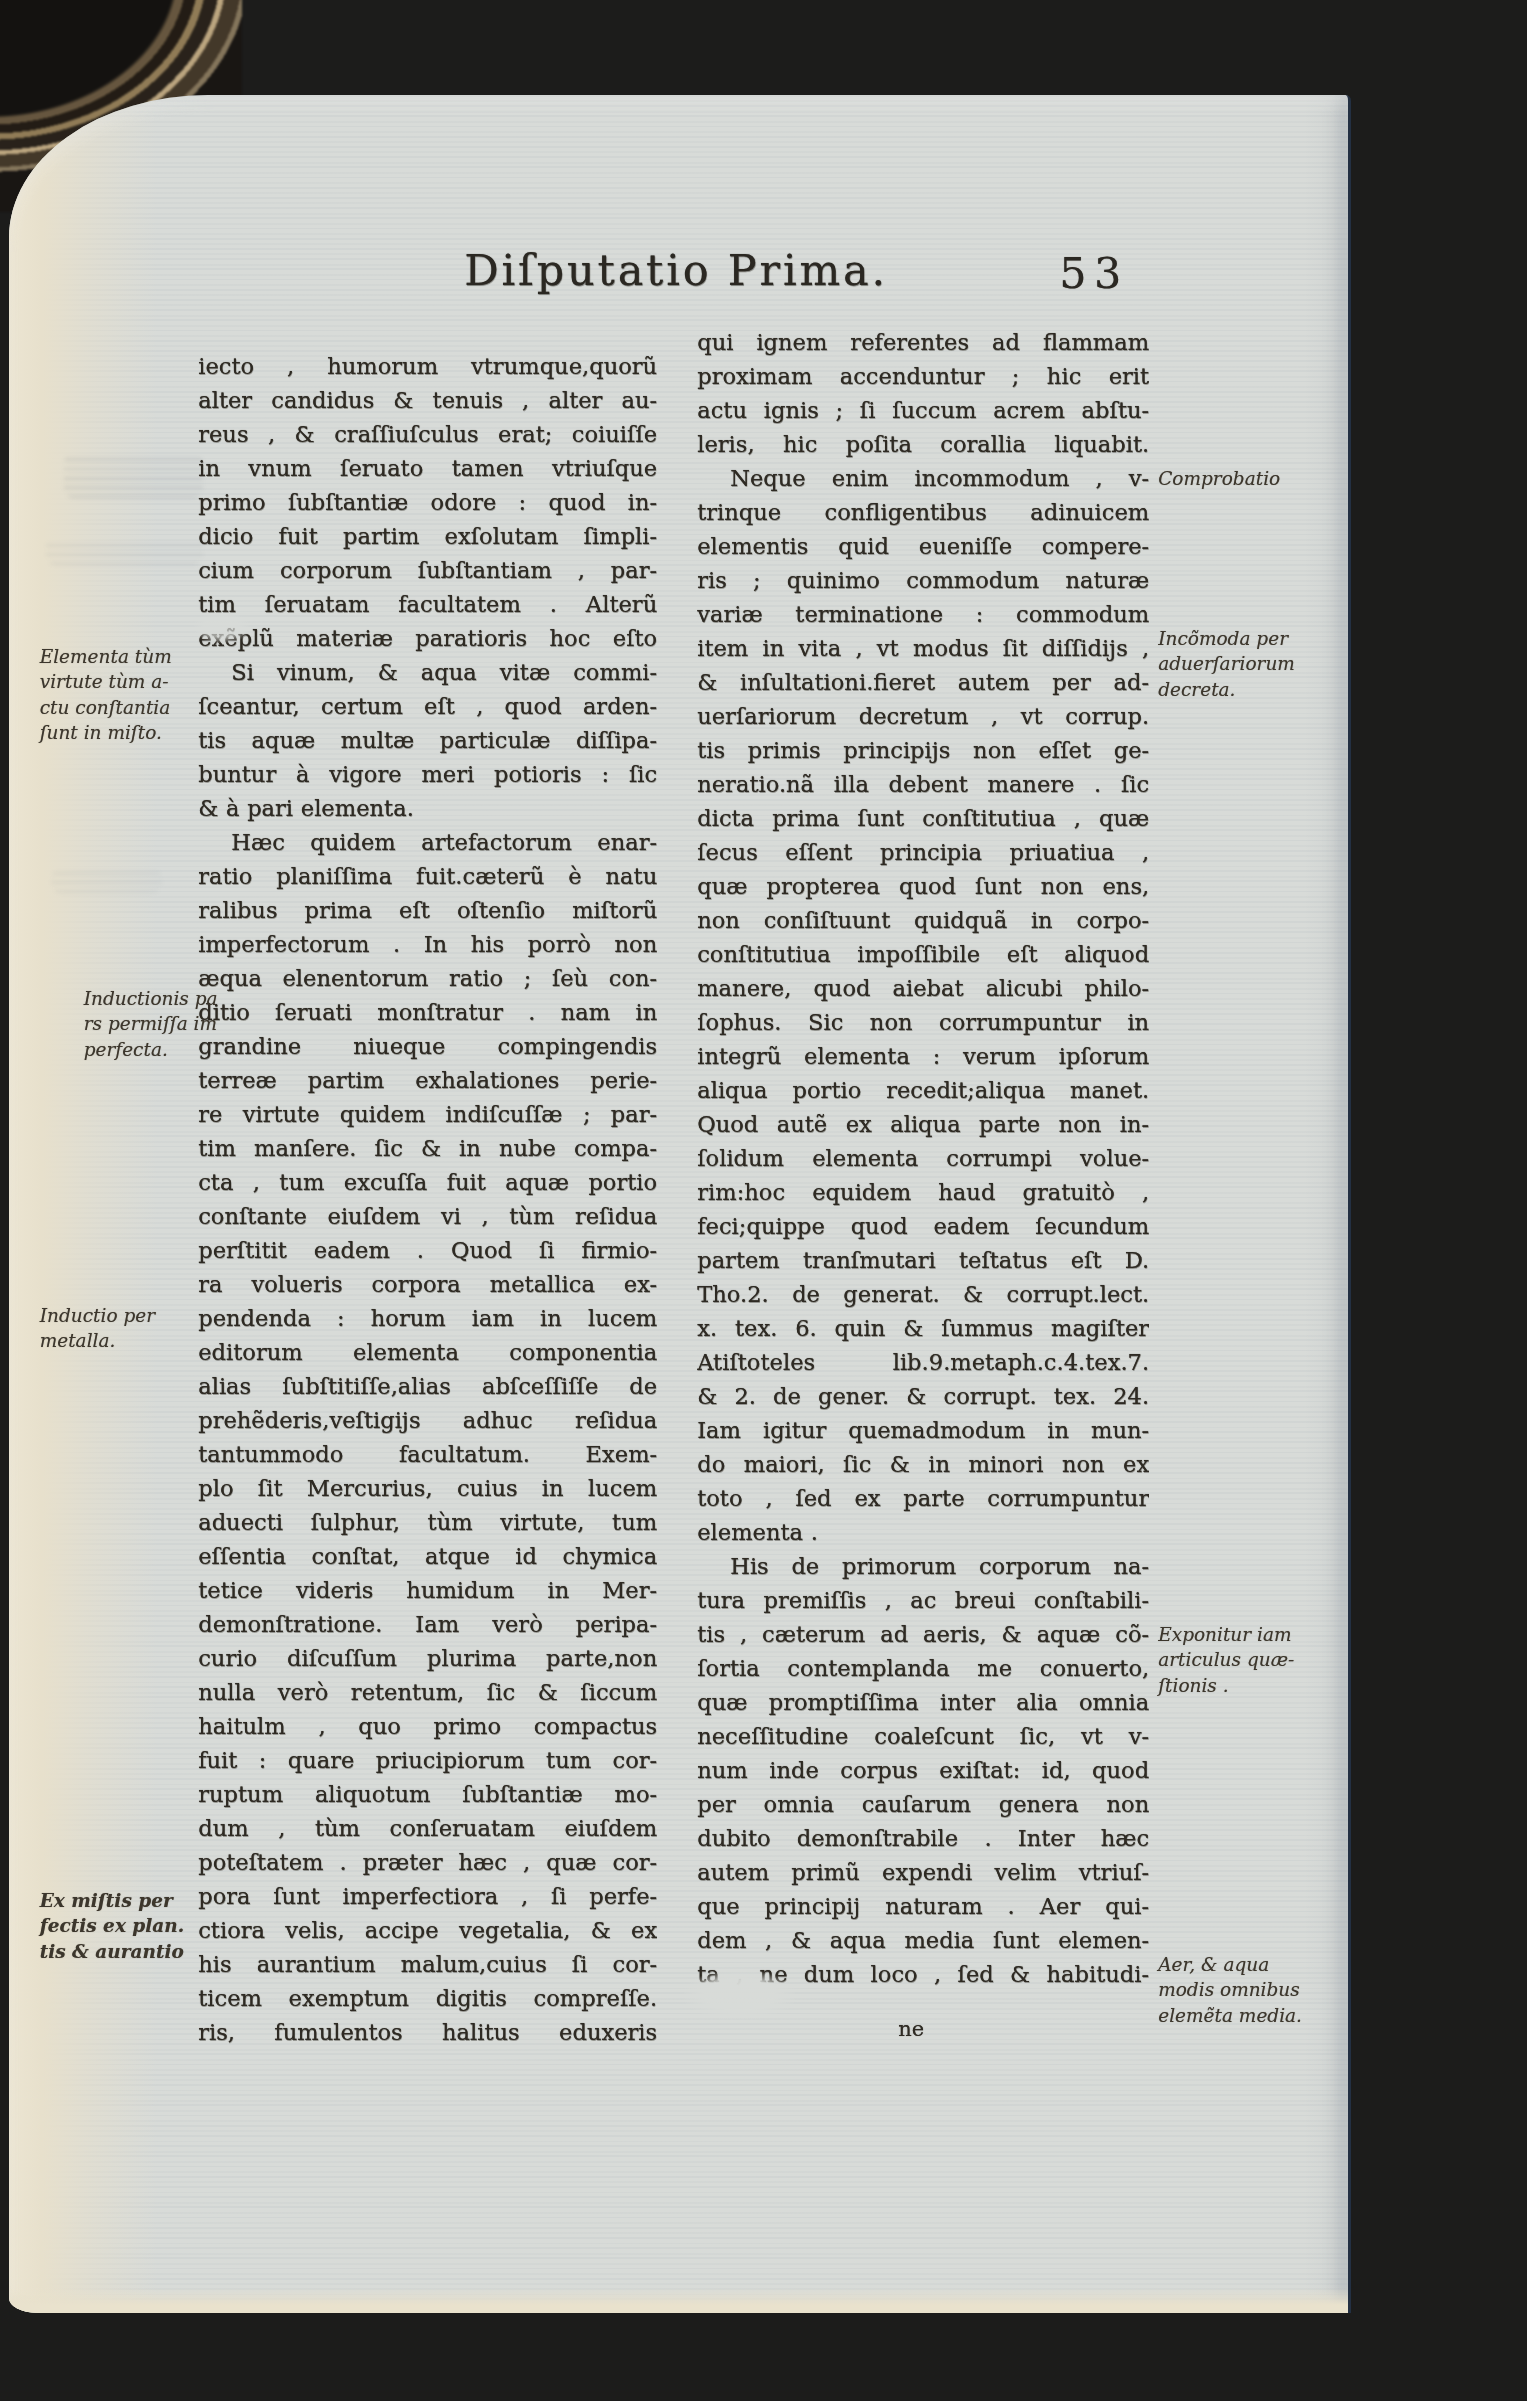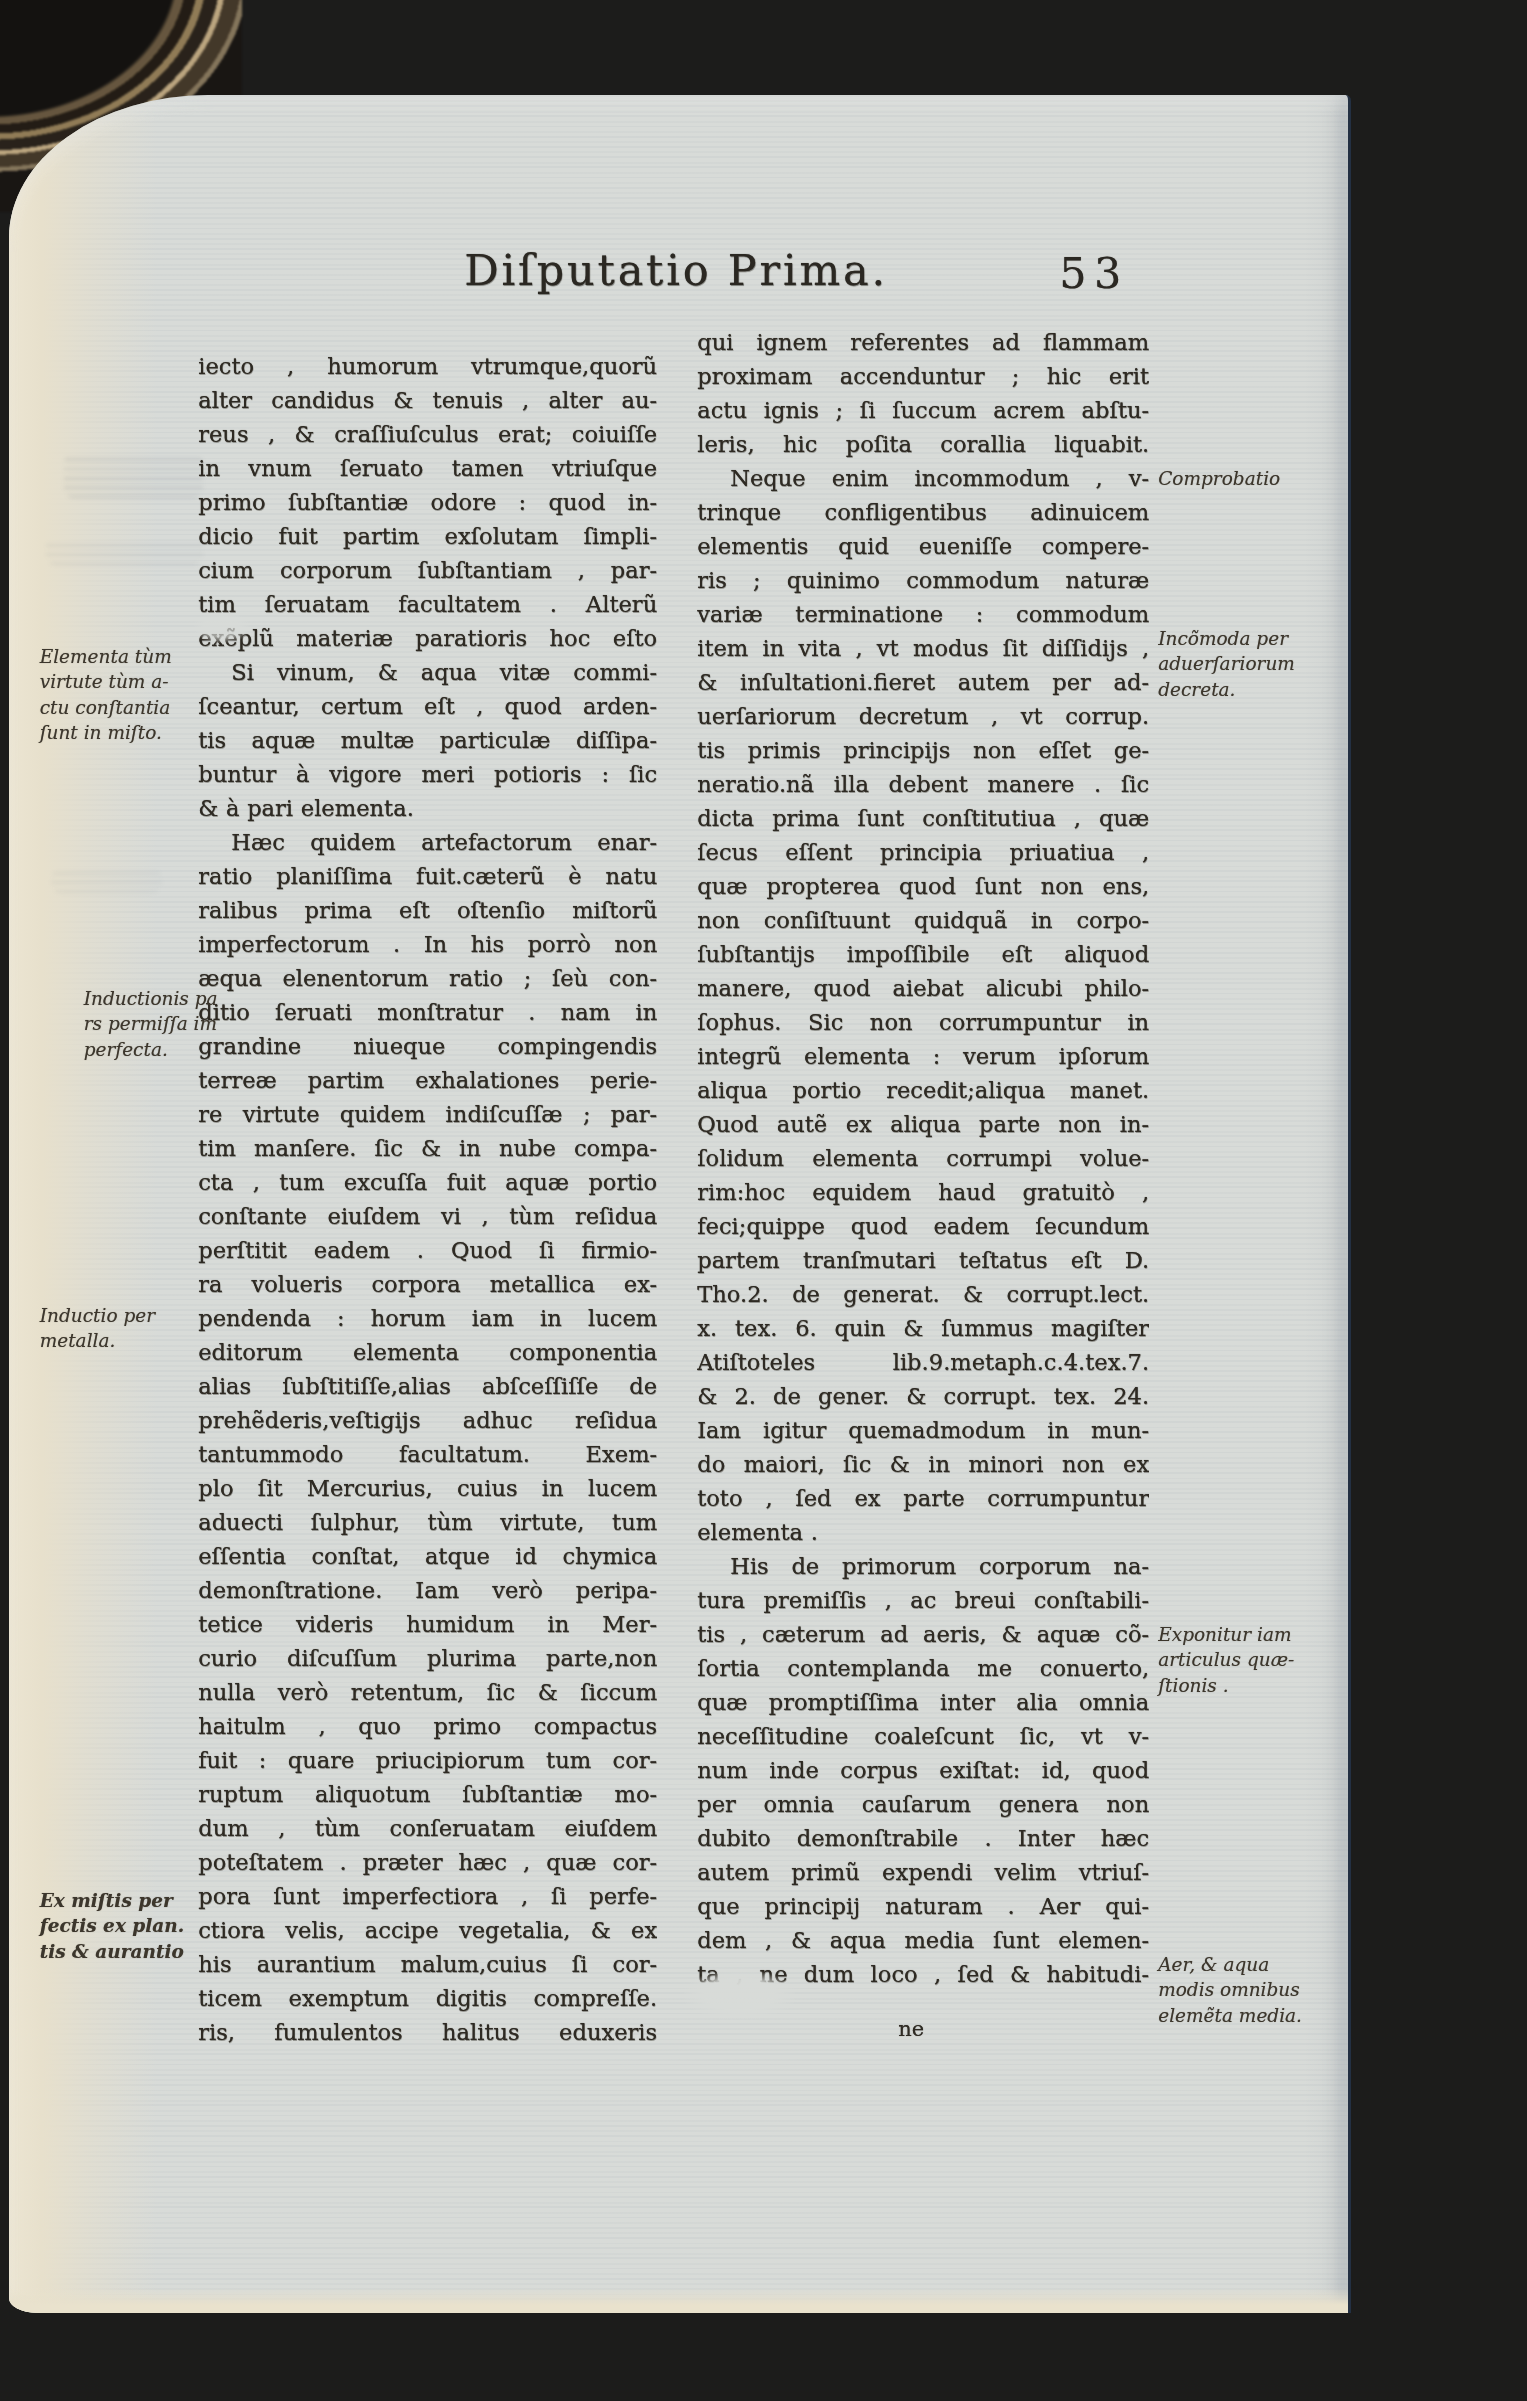--- a/index.html
+++ b/index.html
@@ -141,22 +141,22 @@
       <div class="bodyline">perſtitit eadem . Quod ſi firmio-</div>
       <div class="bodyline">ra volueris corpora metallica ex-</div>
       <div class="bodyline">pendenda : horum iam in lucem</div>
       <div class="bodyline">editorum elementa componentia</div>
       <div class="bodyline">alias ſubſtitiſſe,alias abſceſſiſſe de</div>
       <div class="bodyline">prehẽderis,veſtigijs adhuc reſidua</div>
       <div class="bodyline">tantummodo facultatum. Exem-</div>
       <div class="bodyline">plo ſit Mercurius, cuius in lucem</div>
       <div class="bodyline">aduecti ſulphur, tùm virtute, tum</div>
       <div class="bodyline">eſſentia conſtat, atque id chymica</div>
+      <div class="bodyline">tetice videris humidum in Mer-</div>
       <div class="bodyline">demonſtratione. Iam verò peripa-</div>
-      <div class="bodyline">tetice videris humidum in Mer-</div>
       <div class="bodyline">curio diſcuſſum plurima parte,non</div>
       <div class="bodyline">nulla verò retentum, ſic &amp; ſiccum</div>
       <div class="bodyline">haitulm , quo primo compactus</div>
       <div class="bodyline">fuit : quare priucipiorum tum cor-</div>
       <div class="bodyline">ruptum aliquotum ſubſtantiæ mo-</div>
       <div class="bodyline">dum , tùm conſeruatam eiuſdem</div>
       <div class="bodyline">poteſtatem . præter hæc , quæ cor-</div>
       <div class="bodyline">pora ſunt imperfectiora , ſi perfe-</div>
       <div class="bodyline">ctiora velis, accipe vegetalia, &amp; ex</div>
       <div class="bodyline">his aurantium malum,cuius ſi cor-</div>
@@ -175,21 +175,21 @@
       <div class="bodyline">variæ terminatione : commodum</div>
       <div class="bodyline">item in vita , vt modus ſit diſſidijs ,</div>
       <div class="bodyline">&amp; inſultationi.fieret autem per ad-</div>
       <div class="bodyline">uerſariorum decretum , vt corrup.</div>
       <div class="bodyline">tis primis principijs non eſſet ge-</div>
       <div class="bodyline">neratio.nã illa debent manere . ſic</div>
       <div class="bodyline">dicta prima ſunt conſtitutiua , quæ</div>
       <div class="bodyline">ſecus eſſent principia priuatiua ,</div>
       <div class="bodyline">quæ propterea quod ſunt non ens,</div>
       <div class="bodyline">non conſiſtuunt quidquã in corpo-</div>
-      <div class="bodyline">ſubſtantijs impoſſibile eſt aliquod</div>
+      <div class="bodyline">conſtitutiua impoſſibile eſt aliquod</div>
       <div class="bodyline">manere, quod aiebat alicubi philo-</div>
       <div class="bodyline">ſophus. Sic non corrumpuntur in</div>
       <div class="bodyline">integrũ elementa : verum ipſorum</div>
       <div class="bodyline">aliqua portio recedit;aliqua manet.</div>
       <div class="bodyline">Quod autẽ ex aliqua parte non in-</div>
       <div class="bodyline">ſolidum elementa corrumpi volue-</div>
       <div class="bodyline">rim:hoc equidem haud gratuitò ,</div>
       <div class="bodyline">feci;quippe quod eadem ſecundum</div>
       <div class="bodyline">partem tranſmutari teſtatus eſt D.</div>
       <div class="bodyline">Tho.2. de generat. &amp; corrupt.lect.</div>

